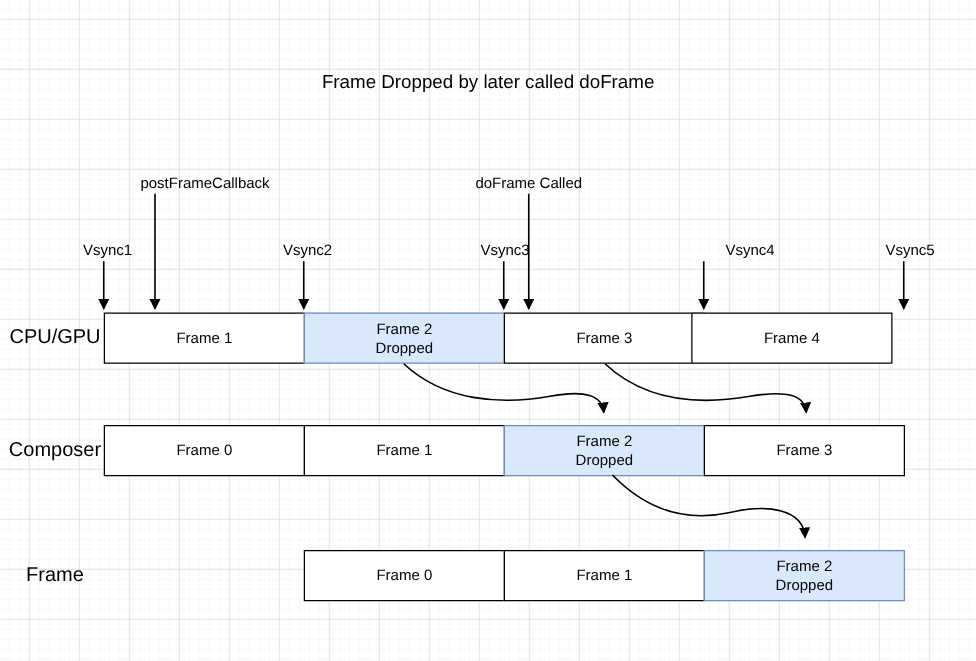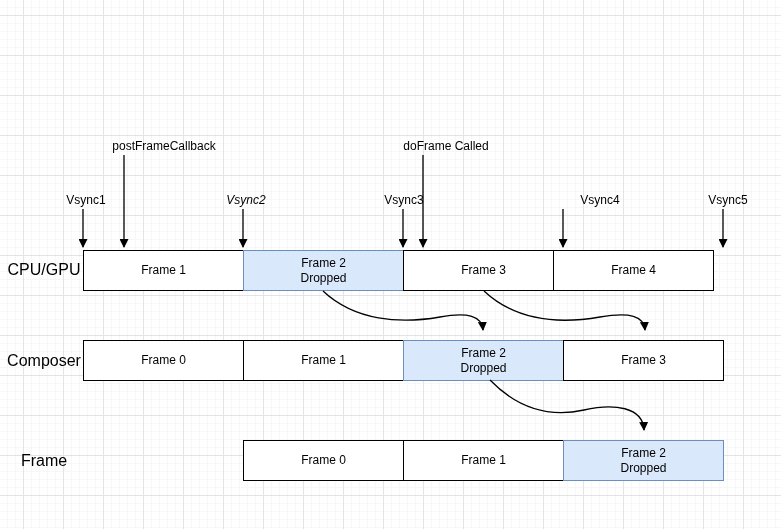--- a/index.html
+++ b/index.html
@@ -51,26 +51,27 @@
     background:#dae8fc;
     border-color:#6c8ebf;
   }
   svg.arrows{position:absolute;left:0;top:0;pointer-events:none;}
 </style>
 </head>
 <body>
 
 <div class="canvas">
 
+  <div class="title">Frame Dropped by later called doFrame</div>
 
   <div class="ann" style="left:132px;margin-left:32px;">postFrameCallback</div>
-  <div class="ann" style="left:446px;">doFrame Called</div>
+  <div class="ann" style="left:423px;">doFrame Called</div>
 
   <div class="vsync-label" style="left:86px;">Vsync1</div>
-  <div class="vsync-label" style="left:246px;font-style:italic;">Vsync2</div>
+  <div class="vsync-label" style="left:246px;">Vsync2</div>
   <div class="vsync-label" style="left:404px;">Vsync3</div>
   <div class="vsync-label" style="left:566px;margin-left:34px;">Vsync4</div>
   <div class="vsync-label" style="left:728px;">Vsync5</div>
 
   <div class="row-label" style="left:44px;top:270px;">CPU/GPU</div>
   <div class="row-label" style="left:44px;top:361px;">Composer</div>
   <div class="row-label" style="left:44px;top:461px;">Frame</div>
 
   <div class="frame" style="left:83px;top:250px;">Frame 1</div>
   <div class="frame dropped" style="left:243px;top:250px;">Frame 2

